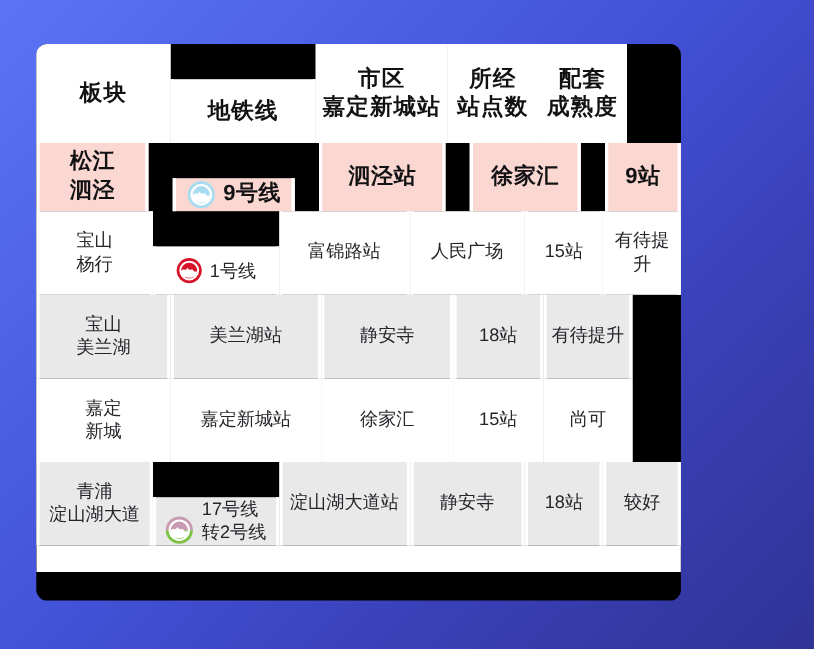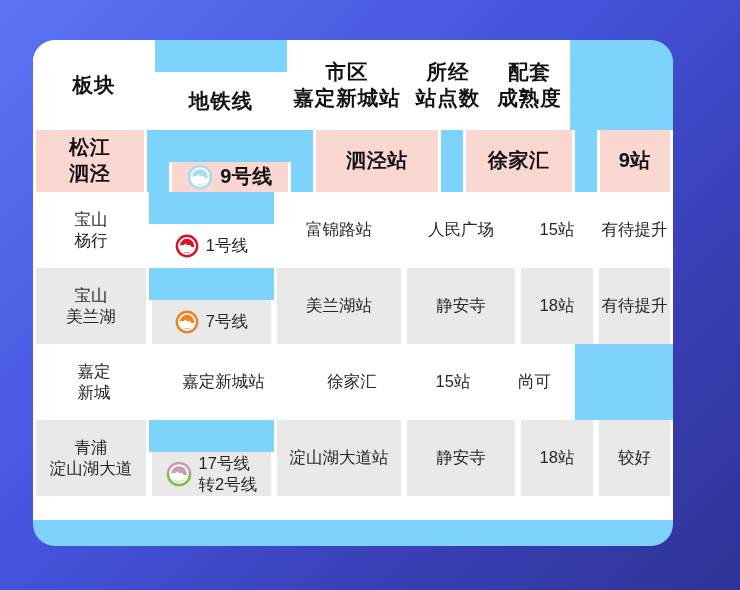--- a/index.html
+++ b/index.html
@@ -14,24 +14,24 @@
     font-family: "Liberation Sans", "DejaVu Sans", sans-serif;
     background: linear-gradient(135deg, #5b74f5 0%, #4353da 45%, #3a41b8 70%, #2f3396 100%);
     position: relative;
   }
 
   
   #card {
     position: absolute;
     left: 33px;
     top: 40px;
-    width: 640px;
+    width: 586px;
     height: 506px;
-    background: #7dd3fc;
-    border-radius: 22px;
+    background: #000000;
+    border-radius: 10px;
     overflow: hidden;
   }
 
   
   .tbl {
     width: 100%;
     height: 100%;
     display: flex;
     flex-direction: column;
     padding: 0;
@@ -88,21 +88,21 @@
     color: #25262a;
     background: #ffffff;
   }
   .row-data.alt .cell { background: #e9e9ea; }
 
   .spacer { height: 24px; background: #ffffff; width: 100%; }
 
   
   .line-wrap {
     display: flex;
-    align-items: center;
+    align-items: flex-end;
     justify-content: center;
     gap: 7px;
   }
   .line-label { text-align: left; white-space: pre-line; }
   .row-hl .line-label { font-weight: bold; }
 
   
   .logo { flex: 0 0 auto; display: block; }
 
   .twoline { white-space: pre-line; }
@@ -187,30 +187,20 @@
       <div class="cell c5">
           <span>有待提升</span>
         </div>
     </div>
 
     <div class="row row-data alt">
       <div class="cell c0">
           <span class="twoline">宝山
 美兰湖</span>
         </div>
-      <div class="cell c1">
-        <span class="line-wrap">
-          <svg class="logo" width="24" height="24" viewBox="0 0 40 40">
-            <circle cx="20" cy="20" r="19" fill="#ef8022"></circle>
-            <circle cx="20" cy="20" r="13.5" fill="none" stroke="#ffffff" stroke-width="3"></circle>
-            <path d="M7.5 21.5 C11 15 14 22 17.5 15.5 C21 22 24 15 27.5 21.5 L32 21.5 L32 27 C32 27 26 31 20 31 C14 31 8 27 8 27 Z" fill="#ffffff"></path>
-          </svg>
-          <span class="line-label">7号线</span>
-        </span>
-      </div>
       <div class="cell c2">
           <span>美兰湖站</span>
         </div>
       <div class="cell c3">
           <span>静安寺</span>
         </div>
       <div class="cell c4">
           <span>18站</span>
         </div>
       <div class="cell c5">

